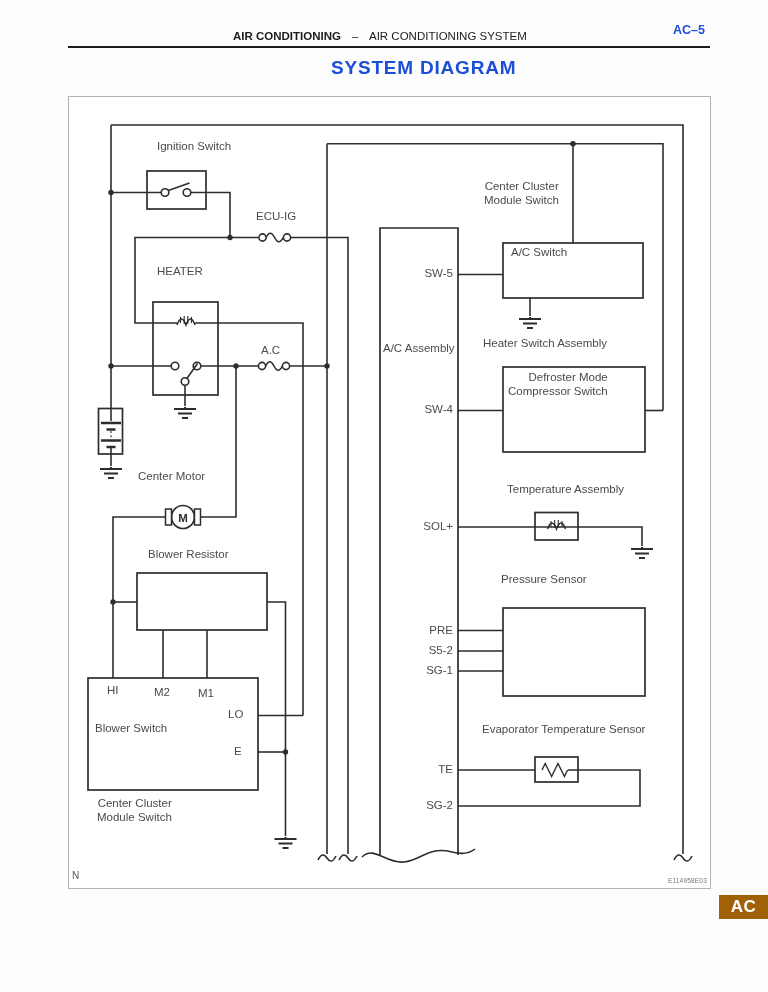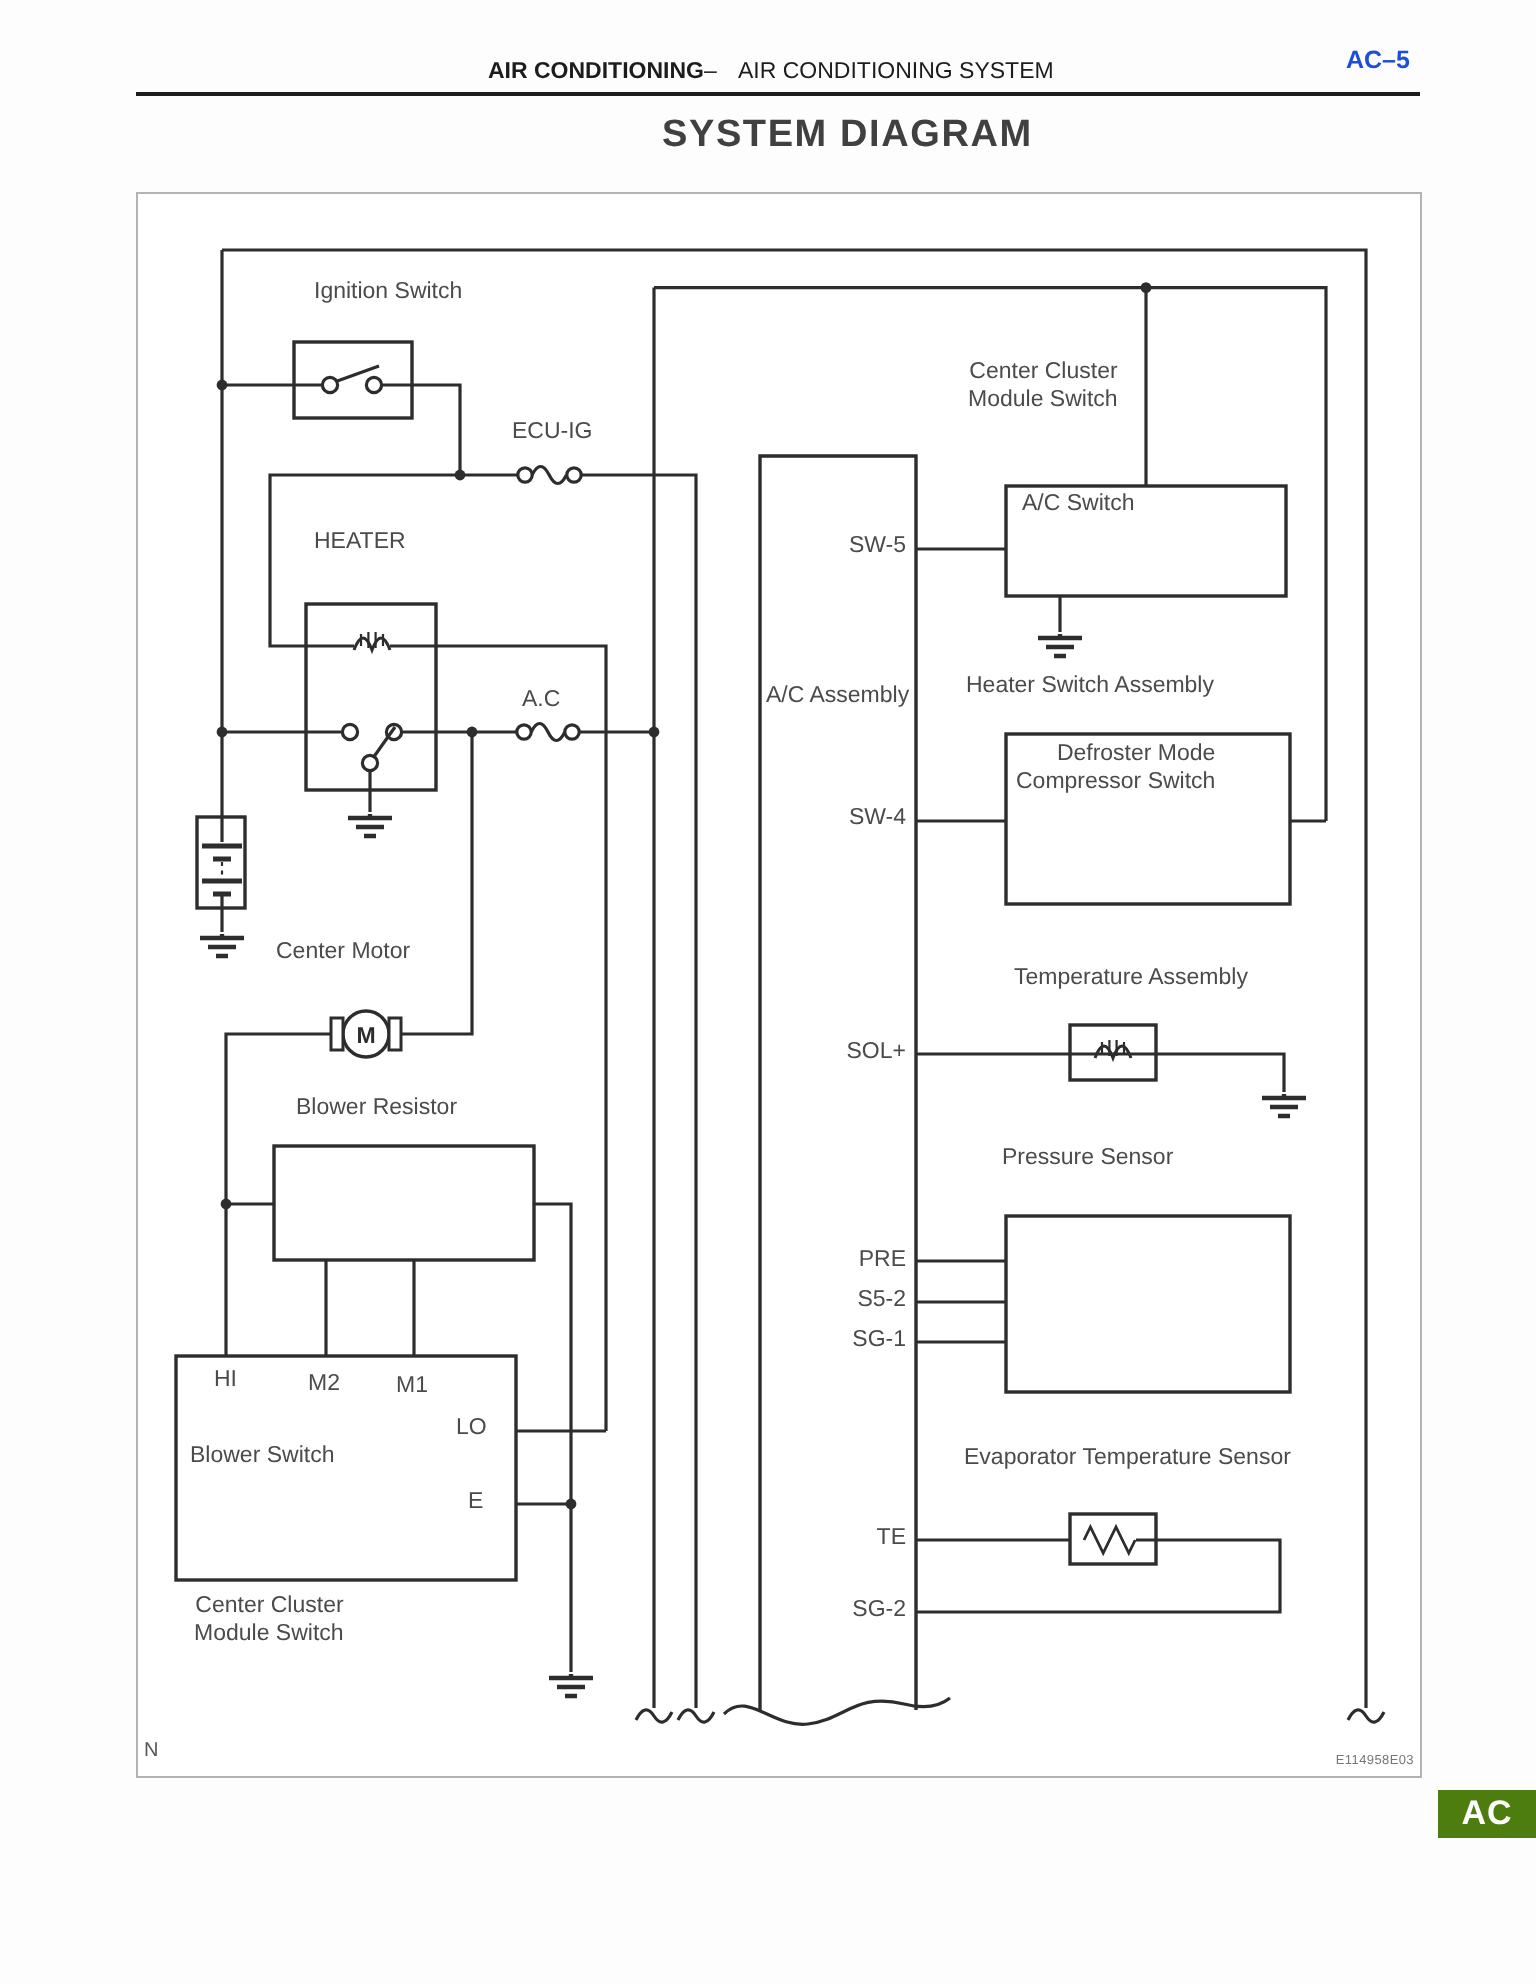--- a/index.html
+++ b/index.html
@@ -1,30 +1,30 @@
 <!DOCTYPE html>
 <html><head>
 <meta charset="utf-8">
 <style>
   html,body{margin:0;padding:0;background:#fff;}
   #page{position:relative;width:768px;height:992px;background:#fdfdfd;overflow:hidden;
         font-family:"Liberation Sans","DejaVu Sans",sans-serif;}
   .abs{position:absolute;}
   .hdr{font-size:11.5px;color:#1c1c1c;white-space:nowrap;}
-  .hdr.b{font-weight:bold;margin-left:11px;}
+  .hdr.b{font-weight:bold;}
   .pageno{font-size:12.5px;font-weight:bold;color:#1d4ed8;}
   .rule{background:#1c1c1c;}
-  .title{font-size:19px;font-weight:bold;letter-spacing:0.8px;color:#404040;white-space:nowrap;}
+  .title{font-size:19px;font-weight:bold;letter-spacing:0.8px;color:#1d4ed8;white-space:nowrap;}
   .frame{border:1px solid #b3b3b3;background:#fff;}
   .lbl{font-size:11.5px;color:#4b4b4b;line-height:13.5px;white-space:nowrap;text-align:right;}
   .lbl.r{text-align:right;}
   .lbl.two span{display:block;}
   .tiny{font-size:10px;color:#555;}
   .code{font-size:6.5px;color:#777;letter-spacing:0.2px;text-align:right;}
-  .tab{background:#4d7c0f;color:#fff;font-weight:bold;font-size:17px;
+  .tab{background:#a16207;color:#fff;font-weight:bold;font-size:17px;
        display:flex;align-items:center;justify-content:center;letter-spacing:0.5px;}
   svg{position:absolute;left:0;top:0;}
   svg *{vector-effect:none;}
 </style>
 </head>
 <body>
 
 <div id="page">
 
   <div class="abs hdr b" style="left:233px;top:30px">AIR CONDITIONING</div>

